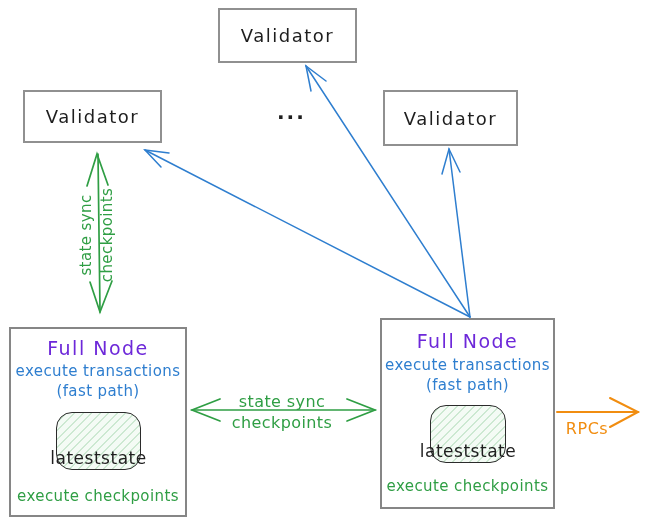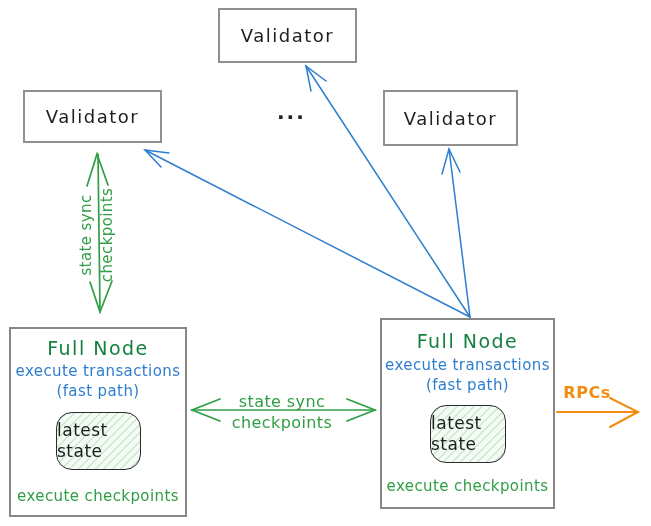--- a/index.html
+++ b/index.html
@@ -14,44 +14,44 @@
   }
   .validator{
     font-size:18px;letter-spacing:1.5px;color:#1e1e1e;
   }
   .ellipsis{
     position:absolute;font-size:20px;font-weight:bold;letter-spacing:2px;color:#1e1e1e;
   }
   .fullnode{display:block;}
   .fn-title{
     position:absolute;left:0;width:100%;text-align:center;
-    font-size:19px;letter-spacing:1.5px;color:#15803d;
+    font-size:19px;letter-spacing:1.5px;color:#6d28d9;
   }
   .fn-blue{
     position:absolute;left:0;width:100%;text-align:center;
     font-size:15px;letter-spacing:0.4px;color:#2e7ecf;
   }
   .fn-green{
     position:absolute;left:0;width:100%;text-align:center;
     font-size:15px;letter-spacing:0.4px;color:#2f9e44;
   }
   .state-box{
     position:absolute;box-sizing:border-box;border:1.7px solid #2b2b2b;border-radius:16px;
     background:
       repeating-linear-gradient(135deg,
         rgba(47,158,68,0.20) 0px, rgba(47,158,68,0.20) 1.3px,
         rgba(0,0,0,0) 1.3px, rgba(0,0,0,0) 6px),
       #f4fbf5;
-    display:flex;flex-direction:column;align-items:flex-start;justify-content:center;
+    display:flex;flex-direction:row;align-items:flex-end;justify-content:center;
     font-size:17px;line-height:21px;letter-spacing:0.5px;color:#1e1e1e;text-align:center;
   }
   .lbl{position:absolute;text-align:center;}
   .lbl-green{color:#2f9e44;font-size:16px;letter-spacing:0.4px;}
   .lbl-blue{color:#2e7ecf;font-size:15px;letter-spacing:0.3px;}
-  .lbl-orange{color:#f18d10;font-size:16px;font-weight:700;letter-spacing:0.5px;}
+  .lbl-orange{color:#f18d10;font-size:16px;font-weight:400;letter-spacing:0.5px;margin-top:36px;}
   .rot{transform:rotate(-90deg);}
 </style>
 </head>
 <body>
 
 <div class="canvas">
 
   <svg class="arrow-layer" width="651" height="526" viewBox="0 0 651 526" fill="none">
 
     <g stroke="#2f9e44" stroke-width="1.7" stroke-linecap="round" fill="none">

